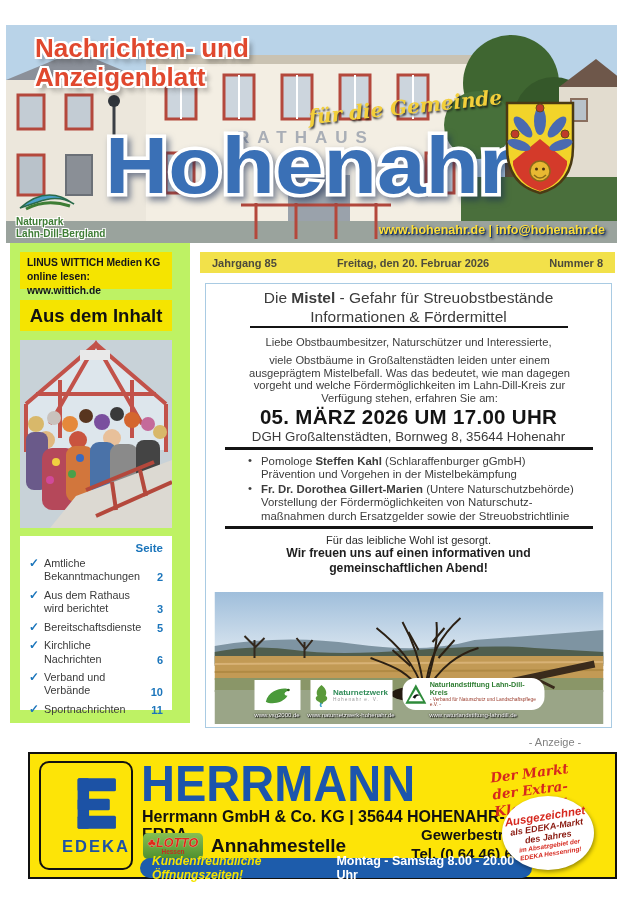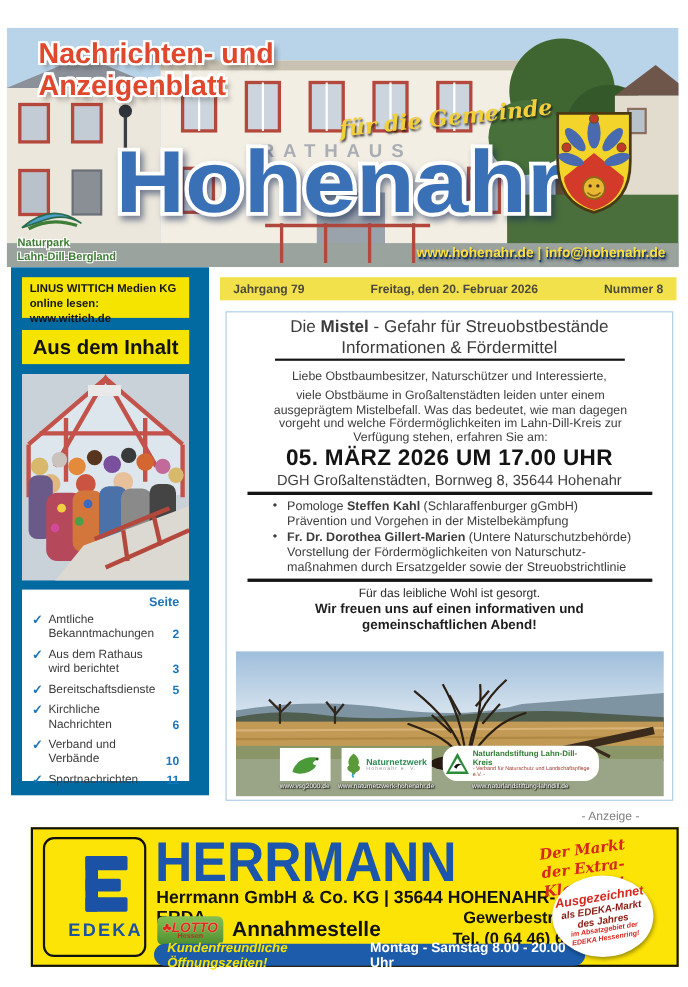--- a/index.html
+++ b/index.html
@@ -22,21 +22,21 @@
   .naturpark { position:absolute; left:10px; bottom:4px; }
   .naturpark .np-text { font-size:10px; font-weight:bold; color:#3e7d35; line-height:1.15;
                  text-shadow:-1px -1px 0 #fff,1px -1px 0 #fff,-1px 1px 0 #fff,1px 1px 0 #fff; }
 
   
   #issue-bar { position:absolute; left:200px; top:252px; width:415px; height:21px; background:#f2e14a;
                display:flex; align-items:center; justify-content:space-between; padding:0 12px;
                font-size:11px; font-weight:600; color:#4c4a3c; }
 
   
-  #sidebar { position:absolute; left:10px; top:243px; width:180px; height:480px; background:#0369a1; }
+  #sidebar { position:absolute; left:10px; top:243px; width:180px; height:480px; background:#bef264; }
   .pub-box { position:absolute; left:10px; top:9px; width:152px; height:37px; background:#f5e400;
              padding:4px 7px; font-size:10.3px; font-weight:bold; color:#15151a; line-height:1.35; }
   .inhalt-box { position:absolute; left:10px; top:57px; width:152px; height:31px; background:#f5e400;
              display:flex; align-items:center; justify-content:center; font-size:18.5px; font-weight:800; color:#111; }
   .side-photo { position:absolute; left:10px; top:97px; width:152px; height:188px; overflow:hidden; }
   .toc { position:absolute; left:10px; top:293px; width:152px; height:174px; background:#fff; padding:6px 9px 6px 9px; }
   .toc-head { text-align:right; font-size:11.5px; font-weight:bold; color:#1b75bb; margin-bottom:3px; }
   .toc-item { display:flex; align-items:flex-start; margin-bottom:5.5px; }
   .toc-check { color:#1b75bb; font-weight:bold; font-size:12px; width:15px; flex:0 0 15px; line-height:1.1; }
   .toc-label { flex:1 1 auto; font-size:10.8px; color:#3a3a3a; line-height:1.22; }
@@ -194,21 +194,21 @@
         <path d="M10,19 Q30,8 54,16" stroke="#3e7d35" stroke-width="3" fill="none"></path>
       </svg>
       <div class="np-text">Naturpark</div>
       <div class="np-text">Lahn-Dill-Bergland</div>
     </div>
 
     <div class="web-contact">www.hohenahr.de | info@hohenahr.de</div>
   </div>
 
   <div id="issue-bar">
-    <span>Jahrgang 79</span>
+    <span>Jahrgang 85</span>
     <span>Freitag, den 20. Februar 2026</span>
     <span>Nummer 8</span>
   </div>
 
   <div id="sidebar">
     <div class="pub-box">
       <div>LINUS WITTICH Medien KG</div>
       <div>online lesen: www.wittich.de</div>
     </div>
     <div class="inhalt-box">Aus dem Inhalt</div>

